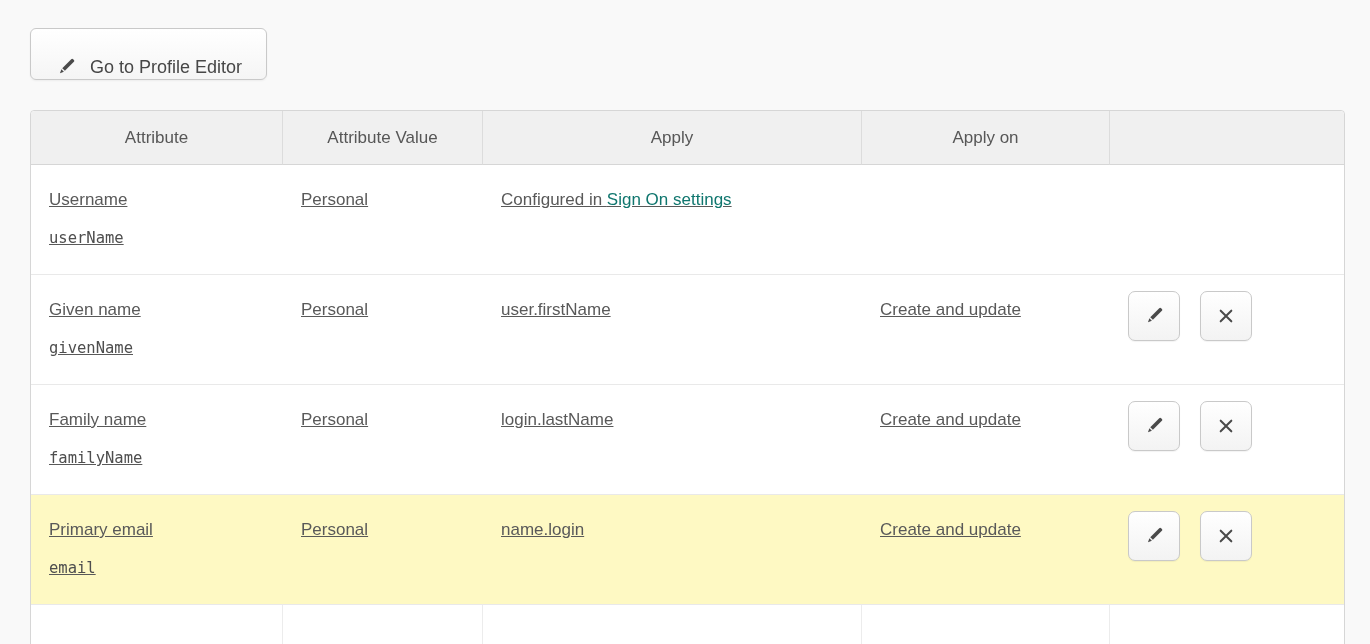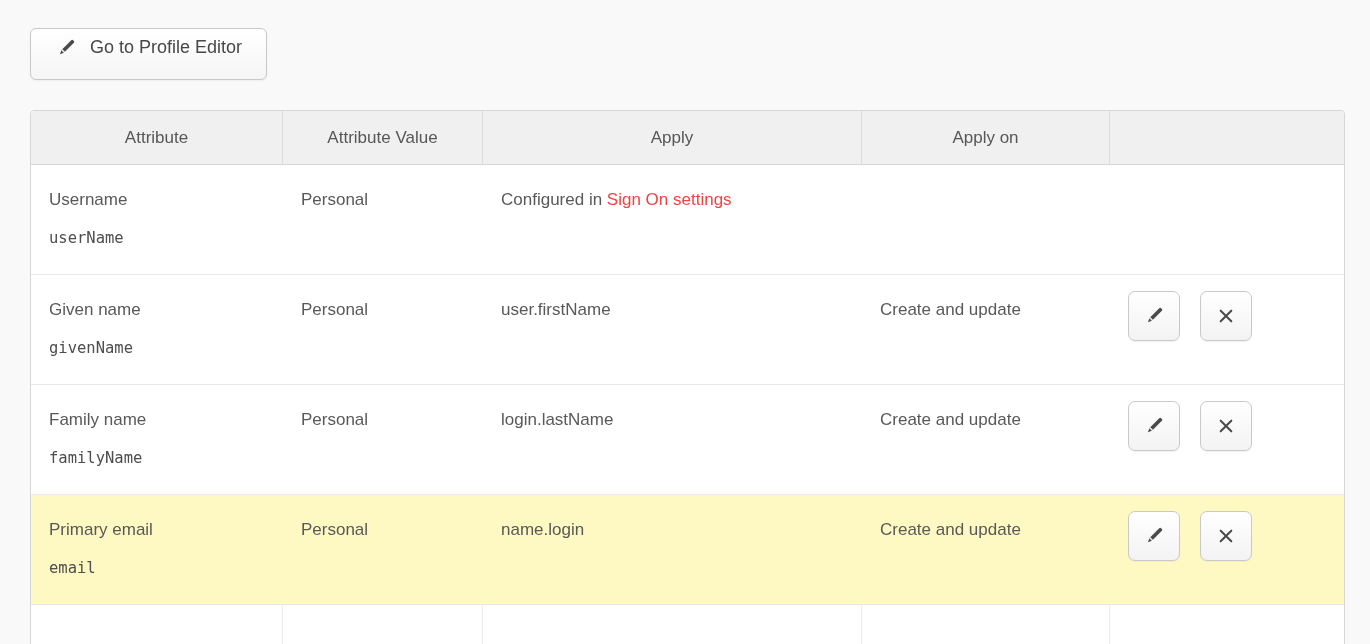--- a/index.html
+++ b/index.html
@@ -9,22 +9,22 @@
     font-family: "Liberation Sans", sans-serif;
     overflow: hidden;
     color: #595959;
   }
   .page { padding: 28px 25px 0 30px; }
 
   
   .toolbar { display: flex; gap: 21px; }
   .btn {
     height: 52px;
-    display: inline-flex; align-items: flex-start; gap: 13px;
-    padding: 8px 24px;
+    display: inline-flex; align-items: flex-end; gap: 13px;
+    padding: 1px 24px;
     background: linear-gradient(#ffffff, #f5f5f5);
     border: 1px solid #c9c9c9;
     border-radius: 6px;
     box-shadow: 0 1px 2px rgba(0,0,0,0.05);
     font-size: 18px;
     color: #474747;
     cursor: pointer;
     font-family: "Liberation Sans", sans-serif;
   }
   .btn .ico { display: inline-flex; width: 22px; height: 22px; }
@@ -56,30 +56,31 @@
   }
   thead th:first-child { border-top-left-radius: 4px; }
   thead th:last-child { border-top-right-radius: 4px; border-right: none; }
 
   tbody td {
     height: 110px;
     vertical-align: top;
     padding: 24px 18px 20px 18px;
     border-bottom: 1px solid #e9e9e9;
     line-height: 1.25;
+    text-decoration: underline;
   }
   tr.highlighted td { background: #fef9c3; }
 
   .attr-code {
     font-family: "DejaVu Sans Mono", monospace;
     font-size: 15.5px;
     color: #4e4e4e;
     margin-top: 19px;
   }
-  a.cell-link { color: #ef4444; text-decoration: none; cursor: pointer; }
+  a.cell-link { color: #0f766e; text-decoration: none; cursor: pointer; }
 
   
   td.actions-cell { padding-top: 16px; }
   .row-actions { display: flex; gap: 20px; }
   .icon-btn {
     width: 52px; height: 50px;
     display: inline-flex; align-items: center; justify-content: center;
     background: linear-gradient(#ffffff, #f3f3f3);
     border: 1px solid #c9c9c9;
     border-radius: 7px;

